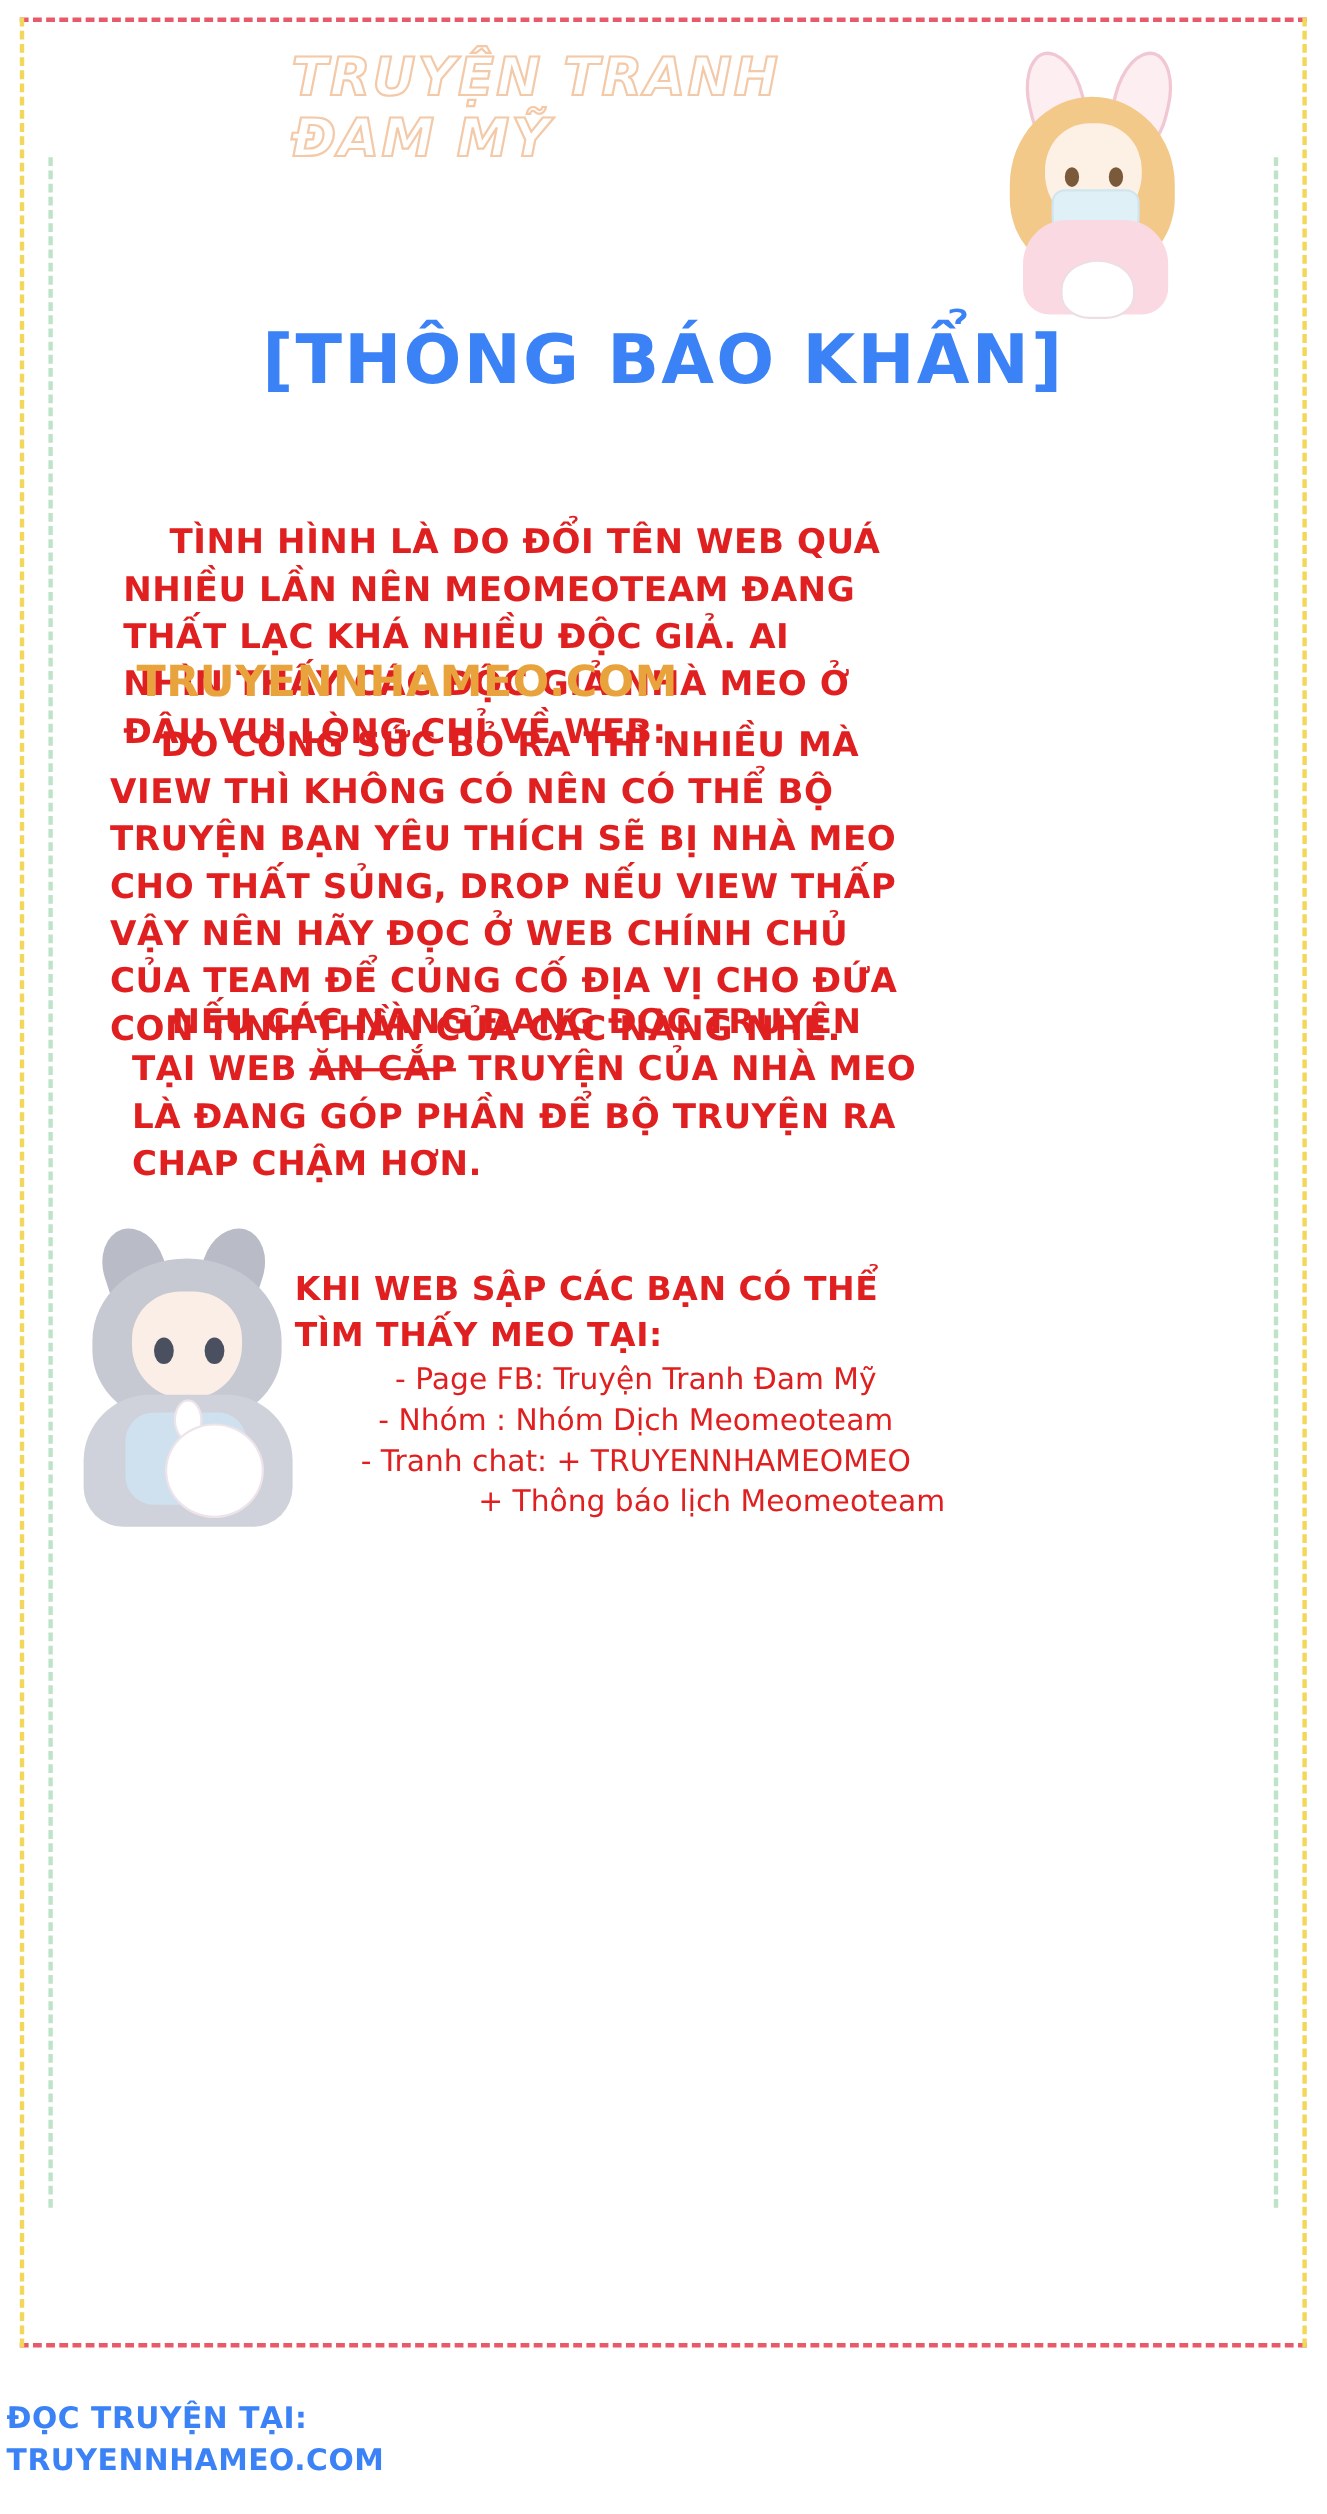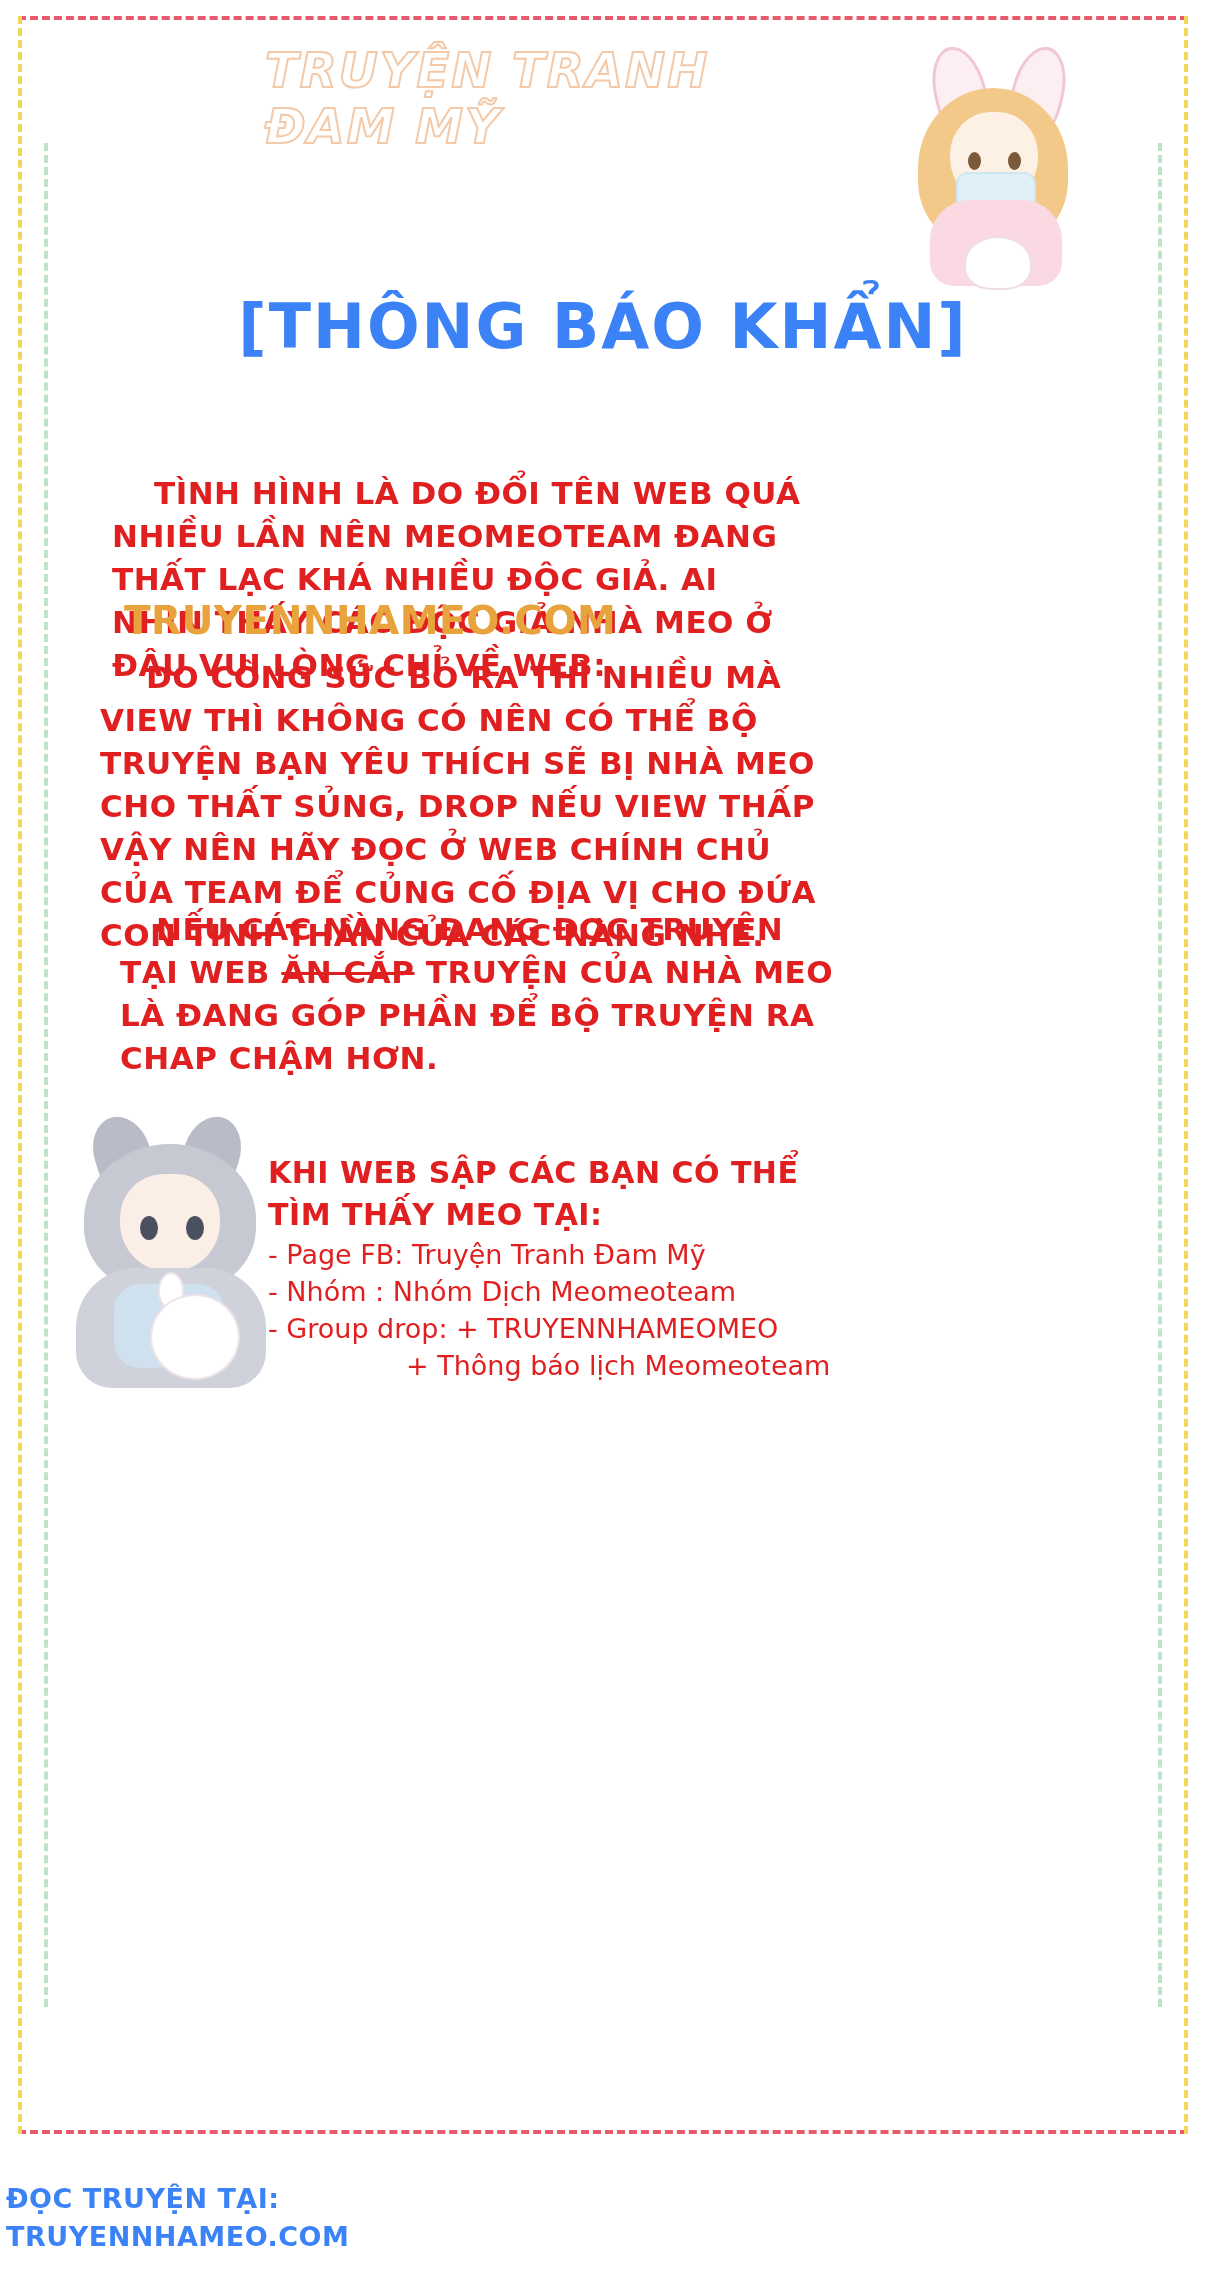--- a/index.html
+++ b/index.html
@@ -377,21 +377,21 @@
   .contact-list {
     position: absolute;
     left: 268px;
     top: 1236px;
     width: 620px;
     color: #e02020;
     font-family: "DejaVu Sans", sans-serif;
     font-size: 27px;
     line-height: 37px;
   }
-  .contact-list div { white-space: nowrap; }
+  .contact-list div { white-space: nowrap; text-align: center; }
   .indent { padding-left: 138px; }
 
   
   .footer {
     position: absolute;
     left: 6px;
     top: 2180px;
     width: 600px;
     color: #3b82f6;
     font-family: "DejaVu Sans", sans-serif;
@@ -455,20 +455,20 @@
   <div class="cb-body"></div>
   <div class="cb-shirt"></div>
   <div class="cb-plush-ear"></div>
   <div class="cb-plush"></div>
 </div>
 
 <div class="contact-head">Khi web sập các bạn có thể tìm thấy Meo tại:</div>
 <div class="contact-list">
   <div>- Page FB: Truyện Tranh Đam Mỹ</div>
   <div>- Nhóm : Nhóm Dịch Meomeoteam</div>
-  <div>- Group drop: + TRUYENNHAMEOMEO</div>
+  <div>- Tranh chat: + TRUYENNHAMEOMEO</div>
   <div class="indent">+ Thông báo lịch Meomeoteam</div>
 </div>
 
 <div class="footer">
   <div>ĐỌC TRUYỆN TẠI:</div>
   <div>TRUYENNHAMEO.COM</div>
 </div>
 
 </body></html>

